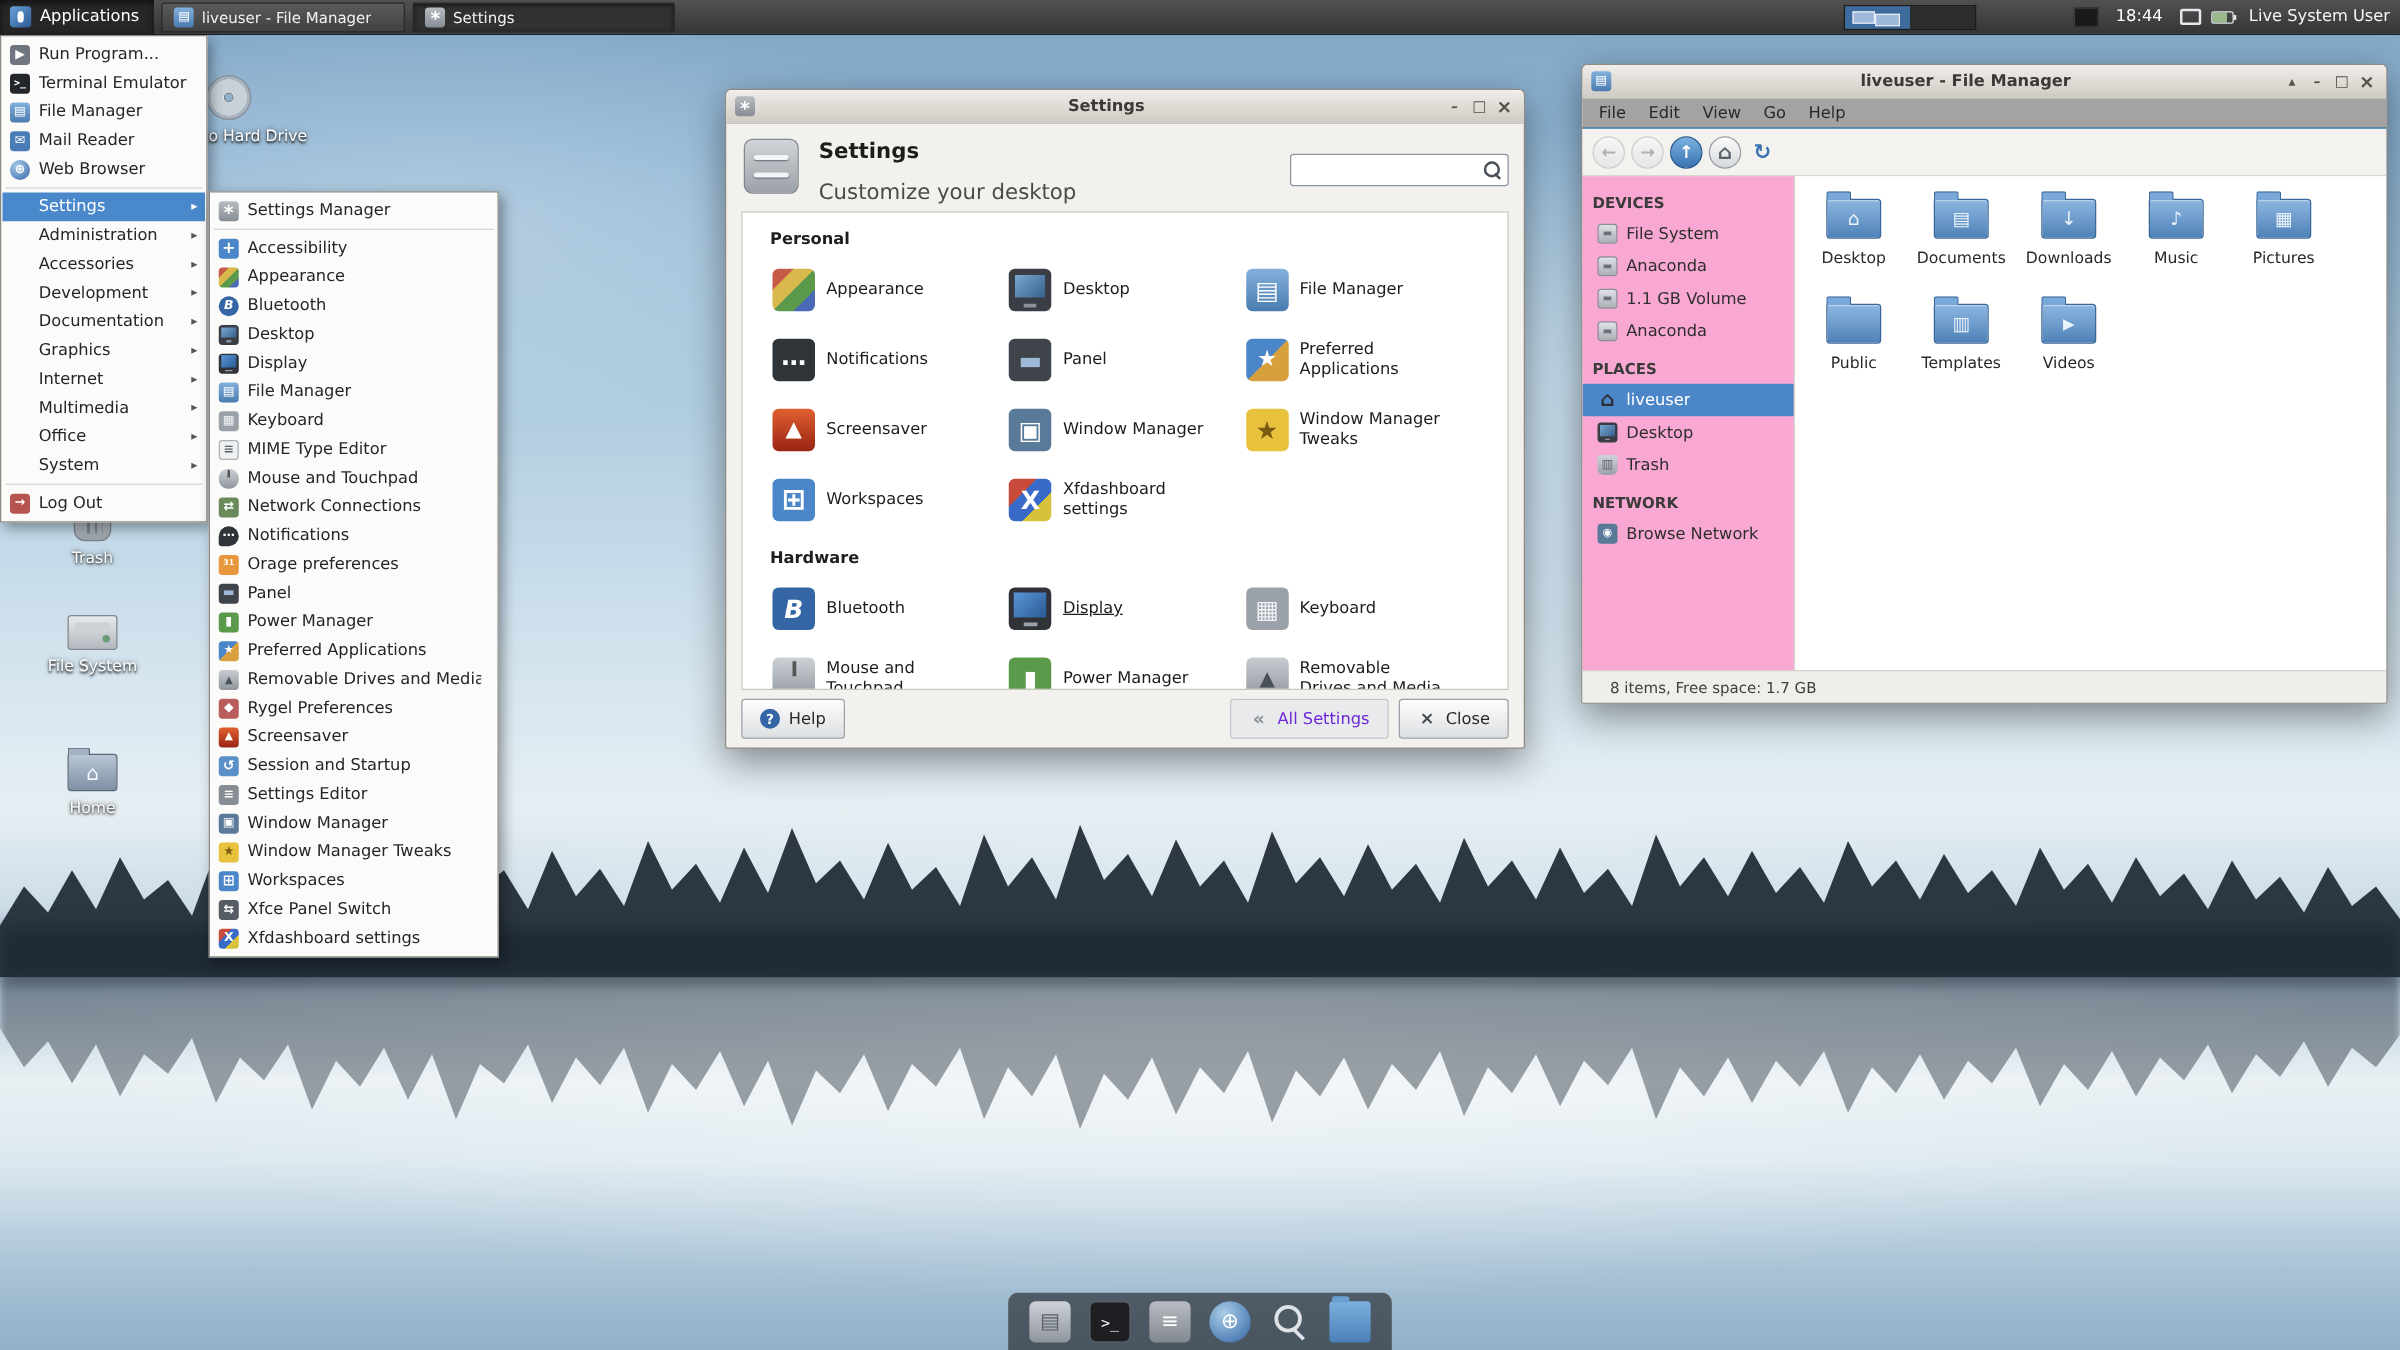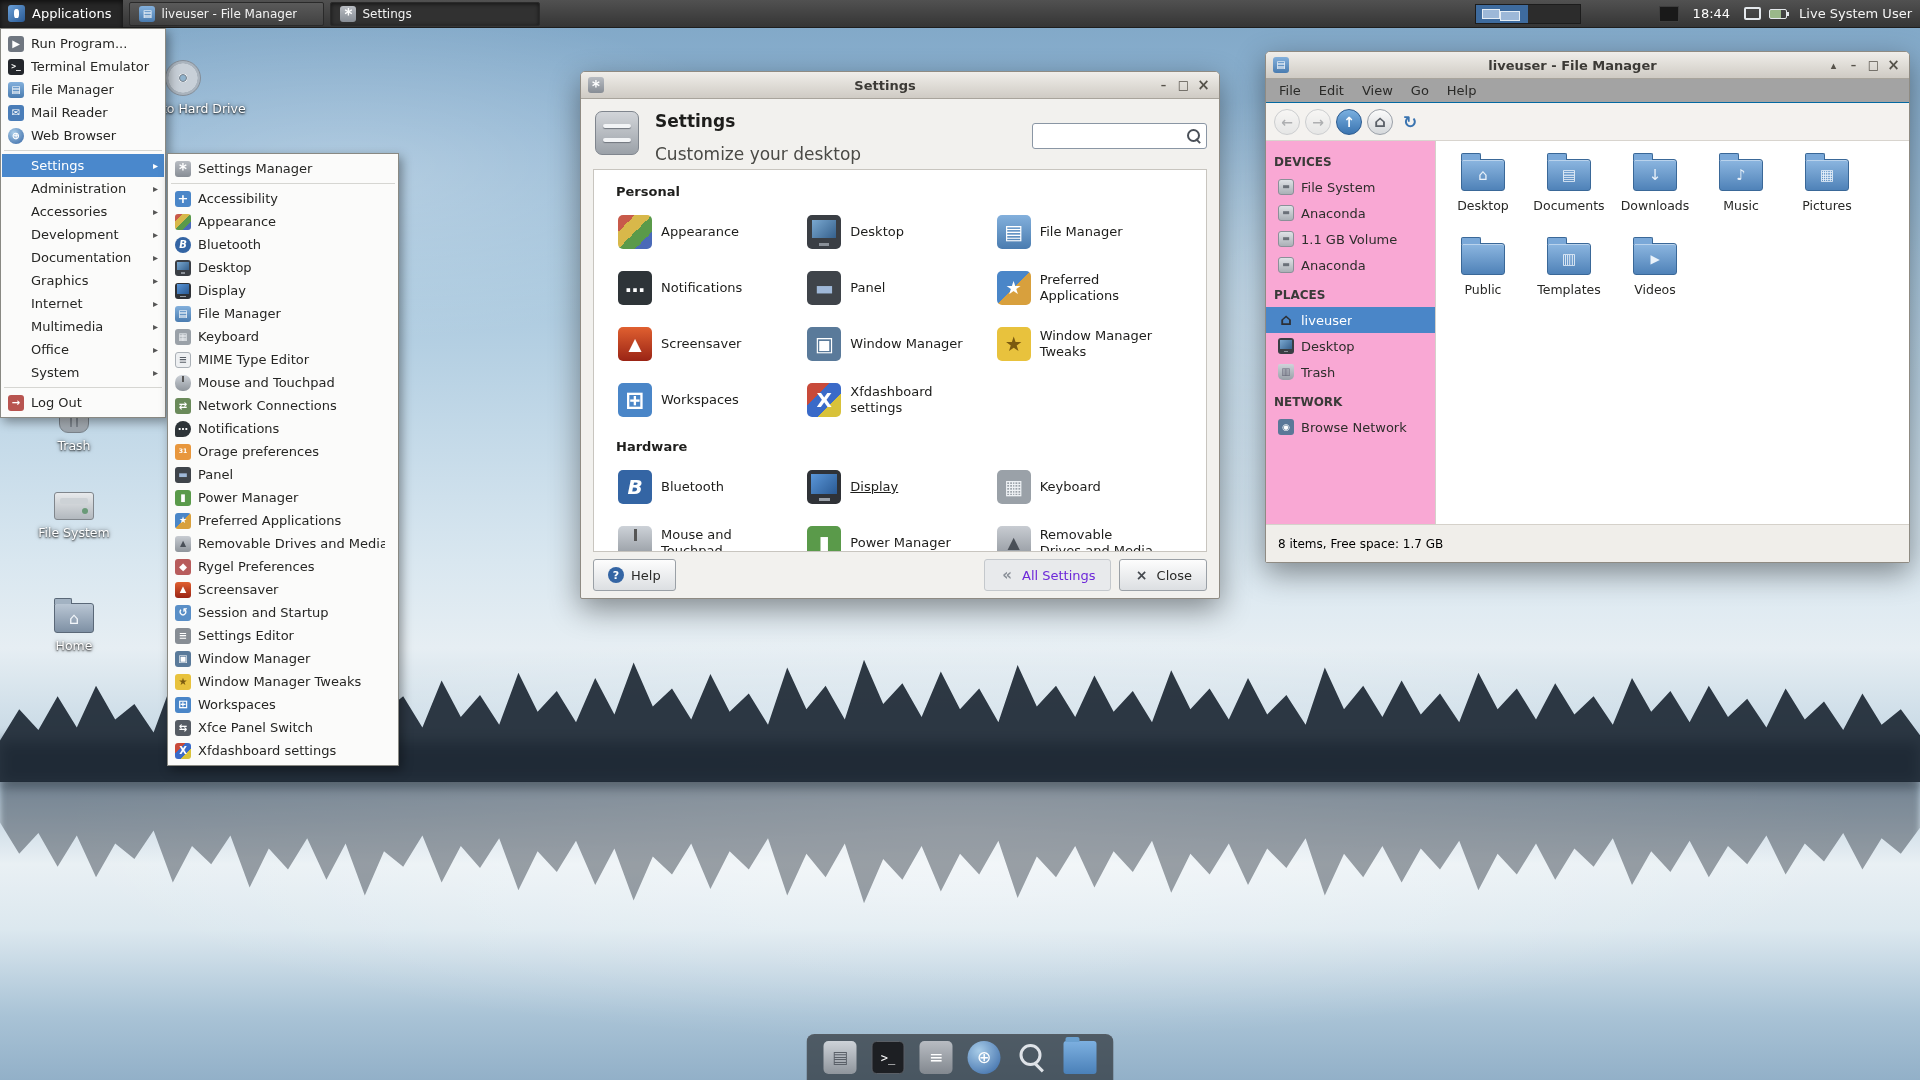--- a/index.html
+++ b/index.html
@@ -191,22 +191,22 @@
   .file-item { display:flex; flex-direction:column; align-items:center; width:84px; cursor:pointer; }
   .folder { width:44px; height:32px; background:linear-gradient(180deg,#8cb6e0,#4f82b8); border:1px solid #3a6898;
     border-radius:2px 3px 3px 3px; position:relative; display:flex; align-items:center; justify-content:center;
     color:#eaf2fa; font-size:15px; box-shadow:inset 0 1px 0 rgba(255,255,255,.4); margin-top:6px; }
   .folder::before { content:""; position:absolute; top:-7px; left:-1px; width:18px; height:6px; background:#7aa8d8;
     border:1px solid #3a6898; border-bottom:none; border-radius:2px 2px 0 0; }
   .em-desktop::after{content:"⌂"} .em-doc::after{content:"▤"} .em-down::after{content:"↓"}
   .em-music::after{content:"♪"} .em-pic::after{content:"▦"} .em-tmpl::after{content:"▥"}
   .em-video::after{content:"▶";font-size:12px}
   .file-label { font-size:12.5px; color:#28282 6; color:#282826; margin-top:7px; text-align:center; }
-  .fm-status { height:38px; flex:none; background:#f0eeea; border-top:1px solid #d5d1ca; display:flex;
-    align-items:center; padding:0 12px; font-size:12px; color:#000000; }
+  .fm-status { height:26px; flex:none; background:#f0eeea; border-top:1px solid #d5d1ca; display:flex;
+    align-items:center; padding:0 22px; font-size:12px; color:#404040; }
 
   
   .desk-icon { position:absolute; display:flex; flex-direction:column; align-items:center; z-index:1; cursor:pointer; }
   .d-label { color:#fff; font-size:12.5px; text-align:center; margin-top:5px; line-height:1.25;
     text-shadow:0 1px 2px rgba(0,0,0,.9), 0 0 4px rgba(0,0,0,.55); }
   .di-install { left:118px; top:60px; width:130px; }
   .di-trash { left:32px; top:396px; width:84px; }
   .di-fs { left:28px; top:484px; width:92px; }
   .di-home { left:36px; top:596px; width:76px; }
   .icon-cd { width:36px; height:36px; border-radius:50%; border:1px solid #858e98; position:relative;

